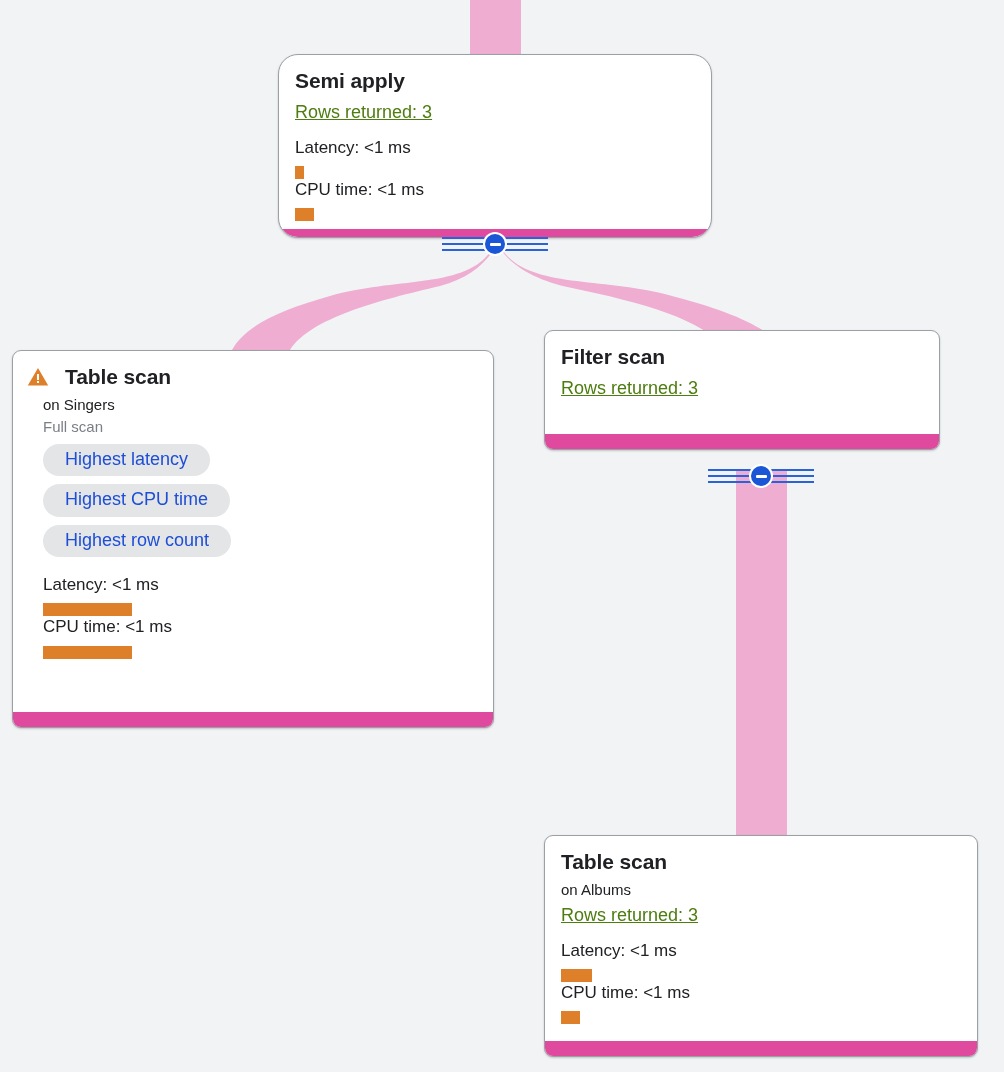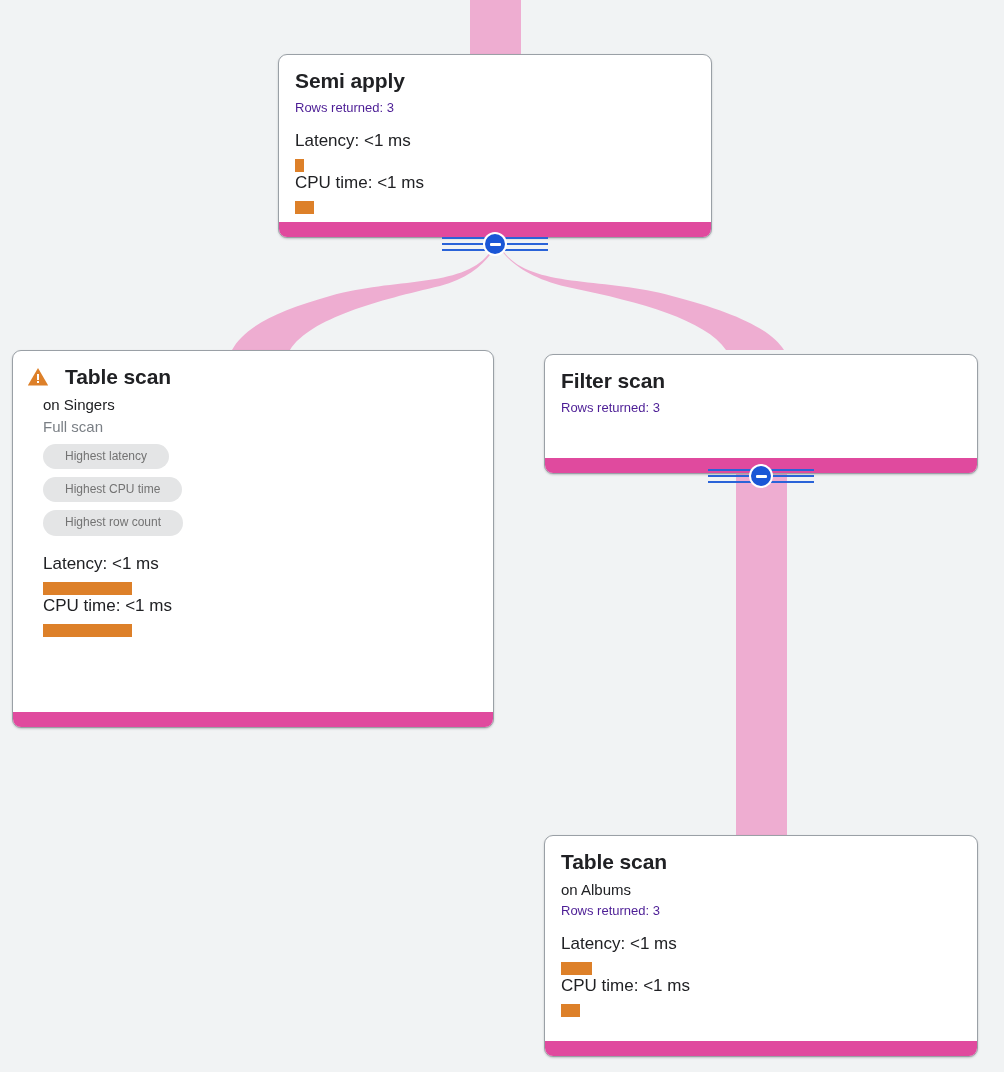--- a/index.html
+++ b/index.html
@@ -61,37 +61,38 @@
   }
   .warn-icon { flex: 0 0 auto; display: block; }
 
   .node-sub {
     font-size: 15px;
     color: #202124;
     line-height: 1.45;
   }
   .node-sub.muted { color: #7a7f85; }
   .rows-line {
-    font-size: 13px;
-    color: #4c1d95;
+    font-size: 18px;
+    color: #4d7c0f;
     line-height: 1.45;
     margin-top: 1px;
+    text-decoration: underline;
   }
 
   .badges {
     margin: 6px 0 5px 0;
     display: flex;
     flex-direction: column;
     align-items: flex-start;
     gap: 8px;
   }
   .badge {
     background: #e4e5e6;
-    color: #737373;
-    font-size: 12px;
+    color: #1d4ed8;
+    font-size: 18px;
     border-radius: 999px;
     padding: 5px 22px 6px 22px;
     line-height: 1.2;
     white-space: nowrap;
   }
 
   .metrics {
     margin-top: 12px;
     display: flex;
     flex-direction: column;
@@ -173,21 +174,21 @@
     <path d="M 500 246
              C 524 290, 600 276, 672 296
              C 730 311, 770 328, 784 350
              L 726 350
              C 706 320, 640 302, 572 288
              C 532 280, 510 264, 498 246 Z" fill="#eeadd1"></path>
 
     <rect x="736" y="470" width="51" height="374" fill="#eeadd1"></rect>
   </svg>
 
-  <div class="node" style="left:278px; top:54px; width:434px; height:184px;">
+  <div class="node" style="left:278px; top:54px; width:434px; height:184px;border-radius:20px;">
     <div class="node-body">
       <div class="title-row">
         <span class="node-title">Semi apply</span>
       </div>
       <div class="rows-line">Rows returned: 3</div>
       <div class="metrics">
         <div class="metric" style="width:193px;">
           <span class="metric-label">Latency: &lt;1 ms</span>
           <span class="metric-bar" style="width:9px;"></span>
         </div>
@@ -237,21 +238,21 @@
         </div>
         <div class="metric">
           <span class="metric-label">CPU time: &lt;1 ms</span>
           <span class="metric-bar" style="width:89px;"></span>
         </div>
       </div>
     </div>
     <div class="node-footer"></div>
   </div>
 
-  <div class="node" style="left:544px; top:354px; width:434px; height:120px;">
+  <div class="node" style="left:544px; top:330px; width:396px; height:120px;">
     <div class="node-body">
       <div class="title-row">
         <span class="node-title">Filter scan</span>
       </div>
       <div class="rows-line">Rows returned: 3</div>
     </div>
     <div class="node-footer"></div>
   </div>
 
   <div class="toggle" style="left:708px; top:464px; width:106px;">

